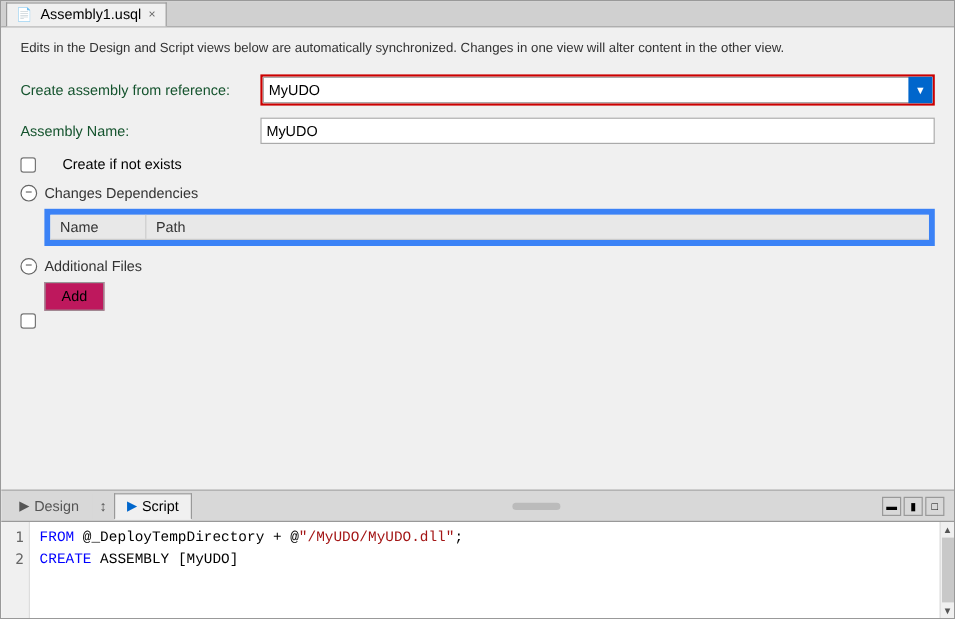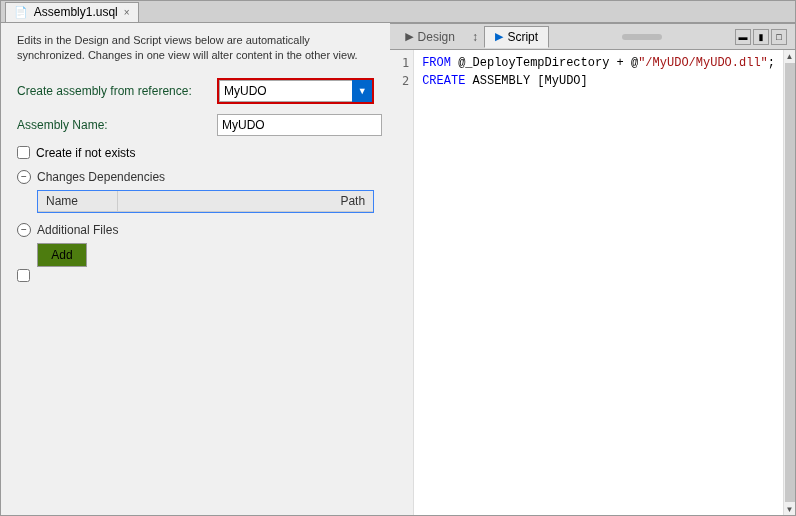--- a/index.html
+++ b/index.html
@@ -48,21 +48,21 @@
     }
     .tab .close-icon {
       font-size: 10px;
       color: #666;
       cursor: pointer;
     }
 
     
     .main-content {
       display: flex;
-      flex-direction: row;
+      flex-direction: column;
       flex: 1;
       background: #f0f0f0;
       overflow: hidden;
     }
 
     
     .design-area {
       flex: 1;
       padding: 10px 16px;
       overflow-y: auto;
@@ -135,21 +135,21 @@
 
     .select-arrow::after {
       content: '▼';
       color: white;
       font-size: 9px;
     }
 
     .checkbox-row {
       display: flex;
       align-items: center;
-      gap: 6px;
+      gap: 22px;
       margin-bottom: 10px;
     }
 
     .checkbox-row input[type="checkbox"] {
       width: 13px;
       height: 13px;
       cursor: pointer;
     }
 
     .section-header {
@@ -177,50 +177,49 @@
 
     .section-title {
       font-size: 12px;
       color: #333;
       font-weight: normal;
     }
 
     .table-area {
       margin-left: 20px;
       margin-bottom: 10px;
-      border: 1px solid #3b82f6;
+      border: 5px solid #3b82f6;
       background: #eab308;
     }
 
     .table-header {
       display: flex;
       background: #e8e8e8;
       border-bottom: 1px solid #ccc;
     }
 
     .table-col {
       padding: 3px 8px;
       font-size: 12px;
       color: #333;
       border-right: 1px solid #ccc;
     }
 
     .table-col:last-child {
       border-right: none;
-      text-align: right;
     }
 
     .table-col.name-col { width: 80px; }
     .table-col.path-col { flex: 1; }
 
     .add-button {
       height: 24px;
       min-width: 50px;
       padding: 0 12px;
-      background: #4d7c0f;
+      background: #be185d;
       border: 1px solid #999;
       font-size: 12px;
       font-family: inherit;
       cursor: pointer;
       margin-left: 20px;
       margin-bottom: 2px;
     }
 
     
     .bottom-panel {

